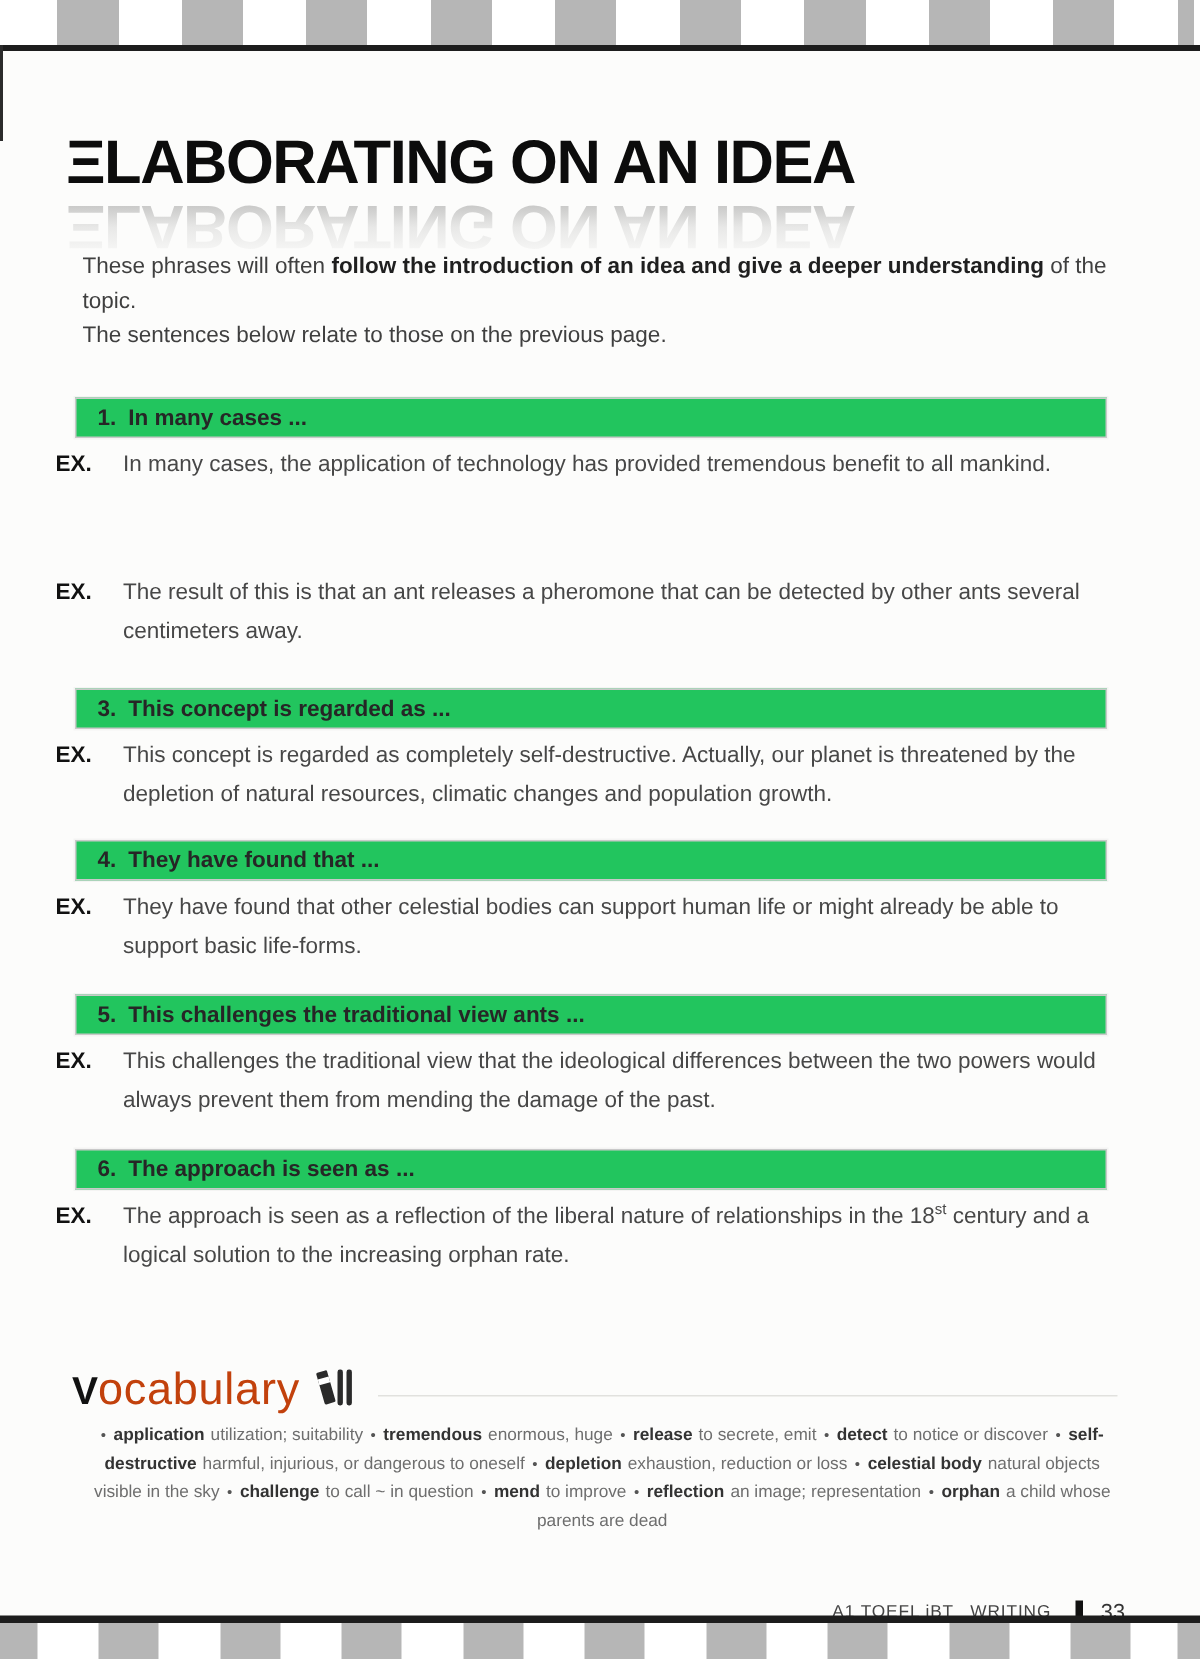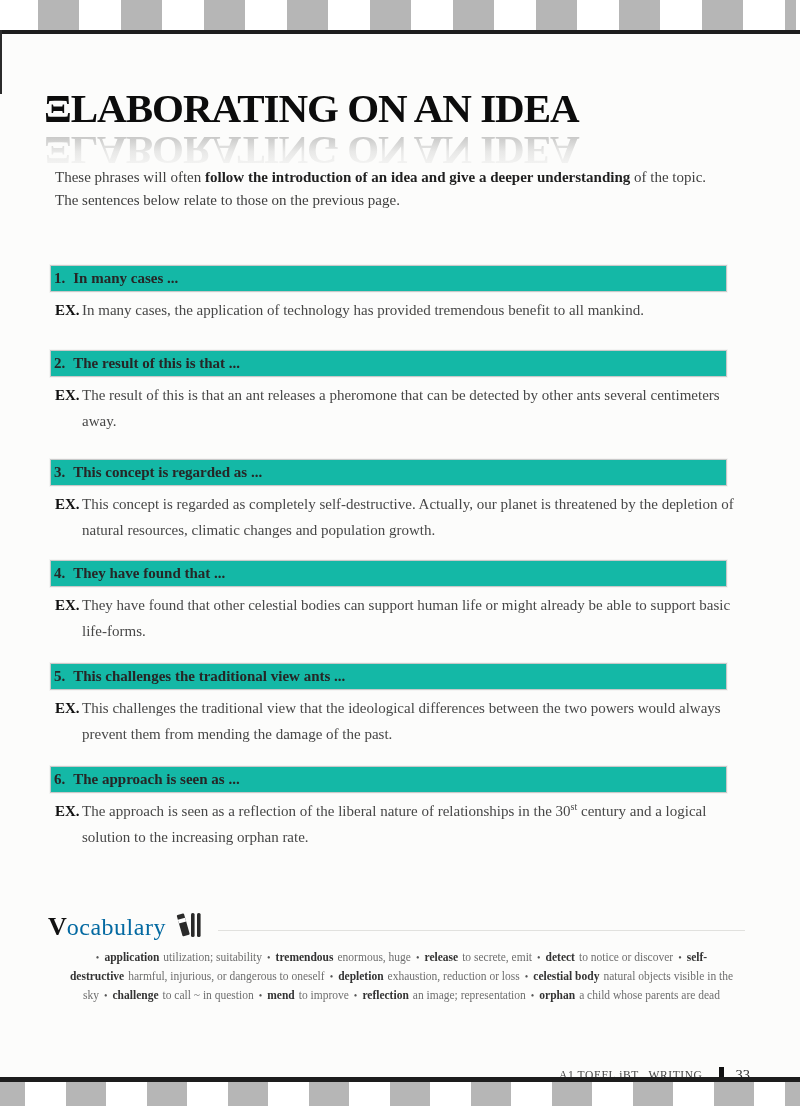--- a/index.html
+++ b/index.html
@@ -1,21 +1,21 @@
 <!DOCTYPE html>
 <html><head>
 <meta charset="utf-8">
 <style>
   html,body{margin:0;padding:0;background:#e8e8e6;}
   .page{
     position:relative;
     width:800px;height:1106px;
     margin:0 auto;
     background:#fcfcfb;
-    font-family:Liberation Serif, serif;
+    font-family:Liberation Sans, sans-serif;
     overflow:hidden;
   }
   
   .stripes{position:absolute;left:0;right:0;}
   .stripes.top{
     top:0;height:30px;
     background:repeating-linear-gradient(90deg,#ffffff 0 42px,#b6b6b6 42px 83px);
     background-position:-4px 0;
   }
   .stripes.bottom{
@@ -47,45 +47,45 @@
   }
 
   .intro{
     position:absolute;left:55px;top:166px;width:700px;margin:0;
     font-size:15px;line-height:23px;color:#3f3f3f;
   }
   .intro b{color:#1f1f1f;text-align:center;}
 
   .phrase-box{
     position:absolute;left:50px;width:672px;height:25px;
-    background:#14b8a6;border:1px solid #c9c9c9;
-    line-height:25px;padding-left:3px;
+    background:#22c55e;border:1px solid #c9c9c9;
+    line-height:25px;padding-left:14px;
     font-size:15px;font-weight:bold;color:#262626;
     box-shadow:0 0 0 1px rgba(230,230,230,.35);
   }
   .phrase-box .num{margin-right:8px;}
 
   .ex{
     position:absolute;left:0;right:62px;margin:0;
     padding-left:82px;
     font-size:15px;line-height:26px;color:#474747;
   }
   .ex .ex-label{
-    position:absolute;left:55px;top:0;
+    position:absolute;left:37px;top:0;
     font-weight:bold;color:#111111;
   }
   .ex .sup{vertical-align:super;font-size:10px;line-height:0;}
 
   
   .vocab-header{
     position:absolute;left:48px;top:912px;right:55px;
     display:flex;align-items:center;height:30px;
   }
   .vocab-header .v-initial{font-size:26px;font-weight:bold;color:#111;line-height:30px;}
-  .vocab-header .v-rest{font-size:24px;font-weight:400;color:#0369a1;line-height:30px;letter-spacing:.5px;}
+  .vocab-header .v-rest{font-size:30px;font-weight:400;color:#c2410c;line-height:30px;letter-spacing:.5px;}
   .vocab-header .books-icon{margin-left:8px;flex:0 0 auto;}
   .vocab-header .vocab-rule{flex:1;border-top:1px solid #e1e1de;margin-left:14px;margin-top:6px;}
 
   .vocab-list{
     position:absolute;left:55px;right:52px;top:948px;margin:0;
     font-size:11.5px;line-height:18px;color:#6e6e6e;
     text-align:center;
   }
   .vocab-list .bullet{color:#555;margin:0 5px;font-size:10px;}
   .vocab-list .bullet:first-child{margin-left:0;}
@@ -116,23 +116,20 @@
 
   <p class="intro"><span>These phrases will often </span><b>follow the introduction of an idea and give a deeper understanding</b><span> of the topic.</span><br><span>The sentences below relate to those on the previous page.</span></p>
 
   <div class="phrase-box" style="top:265px">
     <span class="num">1.</span><span class="phrase">In many cases ...</span>
   </div>
   <p class="ex" style="top:297px">
     <span class="ex-label">EX.</span><span>In many cases, the application of technology has provided tremendous benefit to all mankind.</span>
   </p>
 
-  <div class="phrase-box" style="top:350px">
-    <span class="num">2.</span><span class="phrase">The result of this is that ...</span>
-  </div>
   <p class="ex" style="top:382px">
     <span class="ex-label">EX.</span><span>The result of this is that an ant releases a pheromone that can be detected by other ants several centimeters away.</span>
   </p>
 
   <div class="phrase-box" style="top:459px">
     <span class="num">3.</span><span class="phrase">This concept is regarded as ...</span>
   </div>
   <p class="ex" style="top:491px">
     <span class="ex-label">EX.</span><span>This concept is regarded as completely self-destructive. Actually, our planet is threatened by the depletion of natural resources, climatic changes and population growth.</span>
   </p>
@@ -148,21 +145,21 @@
     <span class="num">5.</span><span class="phrase">This challenges the traditional view ants ...</span>
   </div>
   <p class="ex" style="top:695px">
     <span class="ex-label">EX.</span><span>This challenges the traditional view that the ideological differences between the two powers would always prevent them from mending the damage of the past.</span>
   </p>
 
   <div class="phrase-box" style="top:766px">
     <span class="num">6.</span><span class="phrase">The approach is seen as ...</span>
   </div>
   <p class="ex" style="top:798px">
-    <span class="ex-label">EX.</span><span>The approach is seen as a reflection of the liberal nature of relationships in the 30</span><span class="sup">st</span><span> century and a logical solution to the increasing orphan rate.</span>
+    <span class="ex-label">EX.</span><span>The approach is seen as a reflection of the liberal nature of relationships in the 18</span><span class="sup">st</span><span> century and a logical solution to the increasing orphan rate.</span>
   </p>
 
   <div class="vocab-header">
     <span class="v-initial">V</span>
     <span class="v-rest">ocabulary</span>
     <span class="books-icon">
       <svg width="30" height="28" viewBox="0 0 30 28">
         <g transform="rotate(-16 9 14)">
           <rect x="5.5" y="3" width="7.5" height="22" rx="1" fill="#2a2a2a"></rect>
           <rect x="5.5" y="7.5" width="7.5" height="4" fill="#ffffff"></rect>

